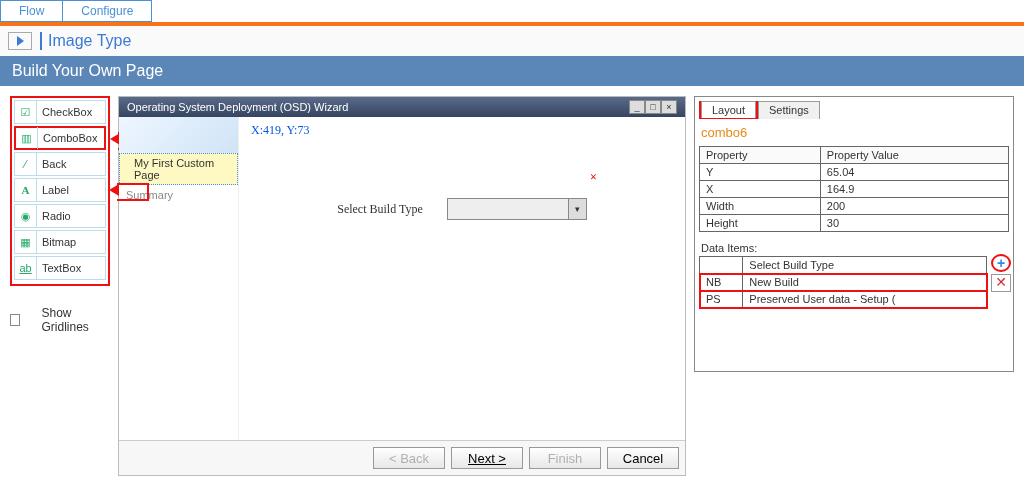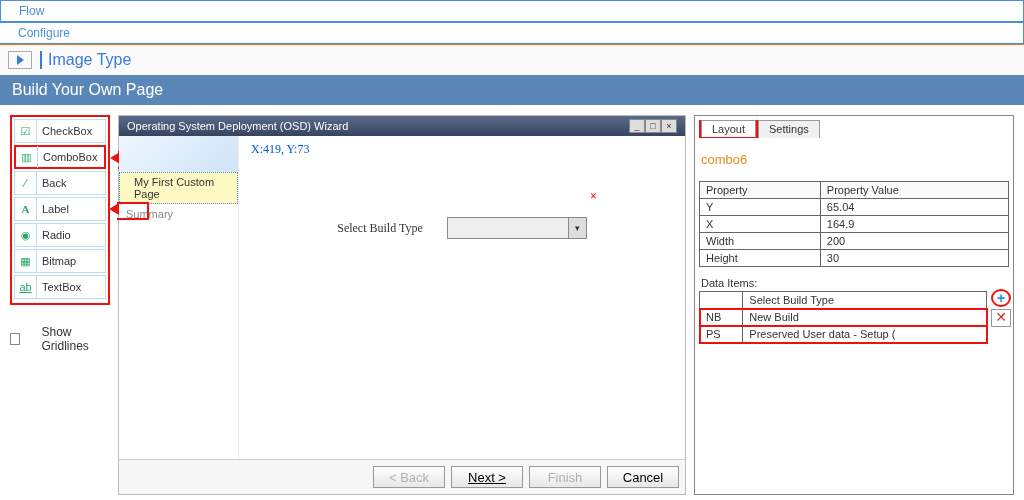--- a/index.html
+++ b/index.html
@@ -1,17 +1,17 @@
 <!DOCTYPE html>
 <html><head>
 <meta charset="utf-8">
 <style>
 * { box-sizing: border-box; margin: 0; padding: 0; }
 body { font-family: "Segoe UI", Tahoma, sans-serif; font-size: 12px; background: #fff; color: #333; }
-.topbar { display: flex; border-bottom: 1px solid #f97316; flex-direction: column; }
+.topbar { display: flex; border-bottom: 4px solid #f97316; }
 .topbar .tab { padding: 3px 18px; border: 1px solid #4a90d9; color: #4a90d9; background: #fff; font-size: 12px; cursor: pointer; }
 .topbar .tab.first { border-left: 1px solid #4a90d9; }
 .topbar .tab:not(.first) { border-left: none; }
 .breadcrumb { display: flex; padding: 6px 8px; background: #fafafa; }
 .breadcrumb .icon-box { width: 24px; height: 18px; border: 1px solid #aaa; margin-right: 8px; display:flex; align-items:center; justify-content:center; }
 .breadcrumb .icon-box span { width: 0; height: 0; border-top: 5px solid transparent; border-bottom: 5px solid transparent; border-left: 7px solid #3a7bd5; }
 .breadcrumb .crumb { color: #3a7bd5; font-size: 16px; padding-left: 6px; border-left: 2px solid #3a7bd5; }
 .page-title { background: #5a86b8; color: #fff; padding: 6px 12px; font-size: 16px; }
 .workarea { display: flex; padding: 10px; gap: 8px; align-items:flex-start; }
 .toolbox { width: 100px; }
@@ -42,21 +42,21 @@
 .combo { width: 140px; height: 22px; border: 1px solid #888; background:#eee; display:flex; }
 .combo .cbtn { width: 18px; border-left:1px solid #888; background:#ddd; text-align:center; font-size:9px; line-height:20px; }
 .combo-x { color:#e11; font-size:12px; margin-left:-8px; margin-top:-16px; font-weight:bold; }
 .canvas-footer { border-top:1px solid #ccc; padding:6px; display:flex; justify-content:flex-end; gap:6px; background:#f7f7f7; }
 .canvas-footer button { width:72px; height:22px; border:1px solid #999; background:linear-gradient(#fff,#e7e7e7); font-size:13px; }
 .panel { width: 320px; border:1px solid #888; padding:4px; }
 .panel-tabs { display:flex; margin-bottom:4px; }
 .panel-tabs .ptab { padding:2px 10px; border:1px solid #999; border-bottom:none; font-size:11px; background:#fff; cursor:pointer; }
 .panel-tabs .ptab:not(.active) { background:#f0f0f0; }
 .panel-tabs .redbox { border:2px solid #e11; display:inline-block; }
-.section-name { color:#e58b1a; font-size:13px; margin:14px 2px; }
+.section-name { color:#e58b1a; font-size:13px; margin:6px 2px; }
 .prop-table { width: 100%; border-collapse: collapse; font-size:11px; margin-bottom:10px; }
 .prop-table th, .prop-table td { border:1px solid #666; padding:2px 6px; text-align:left; background:#fff; }
 .prop-table th { background:#fafafa; font-weight:normal; }
 .data-label { font-size:11px; margin:8px 2px 2px; }
 .data-table-wrap { position:relative; }
 .data-ctrl { position:absolute; right:-2px; top:-2px; display:flex; flex-direction:column; gap:2px; }
 .data-ctrl .cbtn { width:20px; height:18px; border:1px solid #999; background:#fff; font-size:14px; text-align:center; line-height:14px; cursor:pointer; }
 .data-ctrl .cbtn.add { color:#2a8de6; font-weight:bold; }
 .data-ctrl .cbtn.del { color:#c33; }
 .data-ctrl .circ { border:2px solid #e11; border-radius:50%; }
@@ -157,21 +157,21 @@
       </div>
     </div>
     <div class="canvas-footer">
       <button disabled="">&lt; Back</button>
       <button><u>Next &gt;</u></button>
       <button disabled="">Finish</button>
       <button>Cancel</button>
     </div>
   </div>
 
-  <div class="panel" style="height:380px;">
+  <div class="panel" style="height:276px;">
     <div class="panel-tabs">
       <span class="redbox"><span class="ptab active">Layout</span></span>
       <span class="ptab">Settings</span>
     </div>
     <div class="section-name">combo6</div>
     <table class="prop-table">
       <tbody>
           <tr>
             <th>Property</th>
             <th>Property Value</th>

